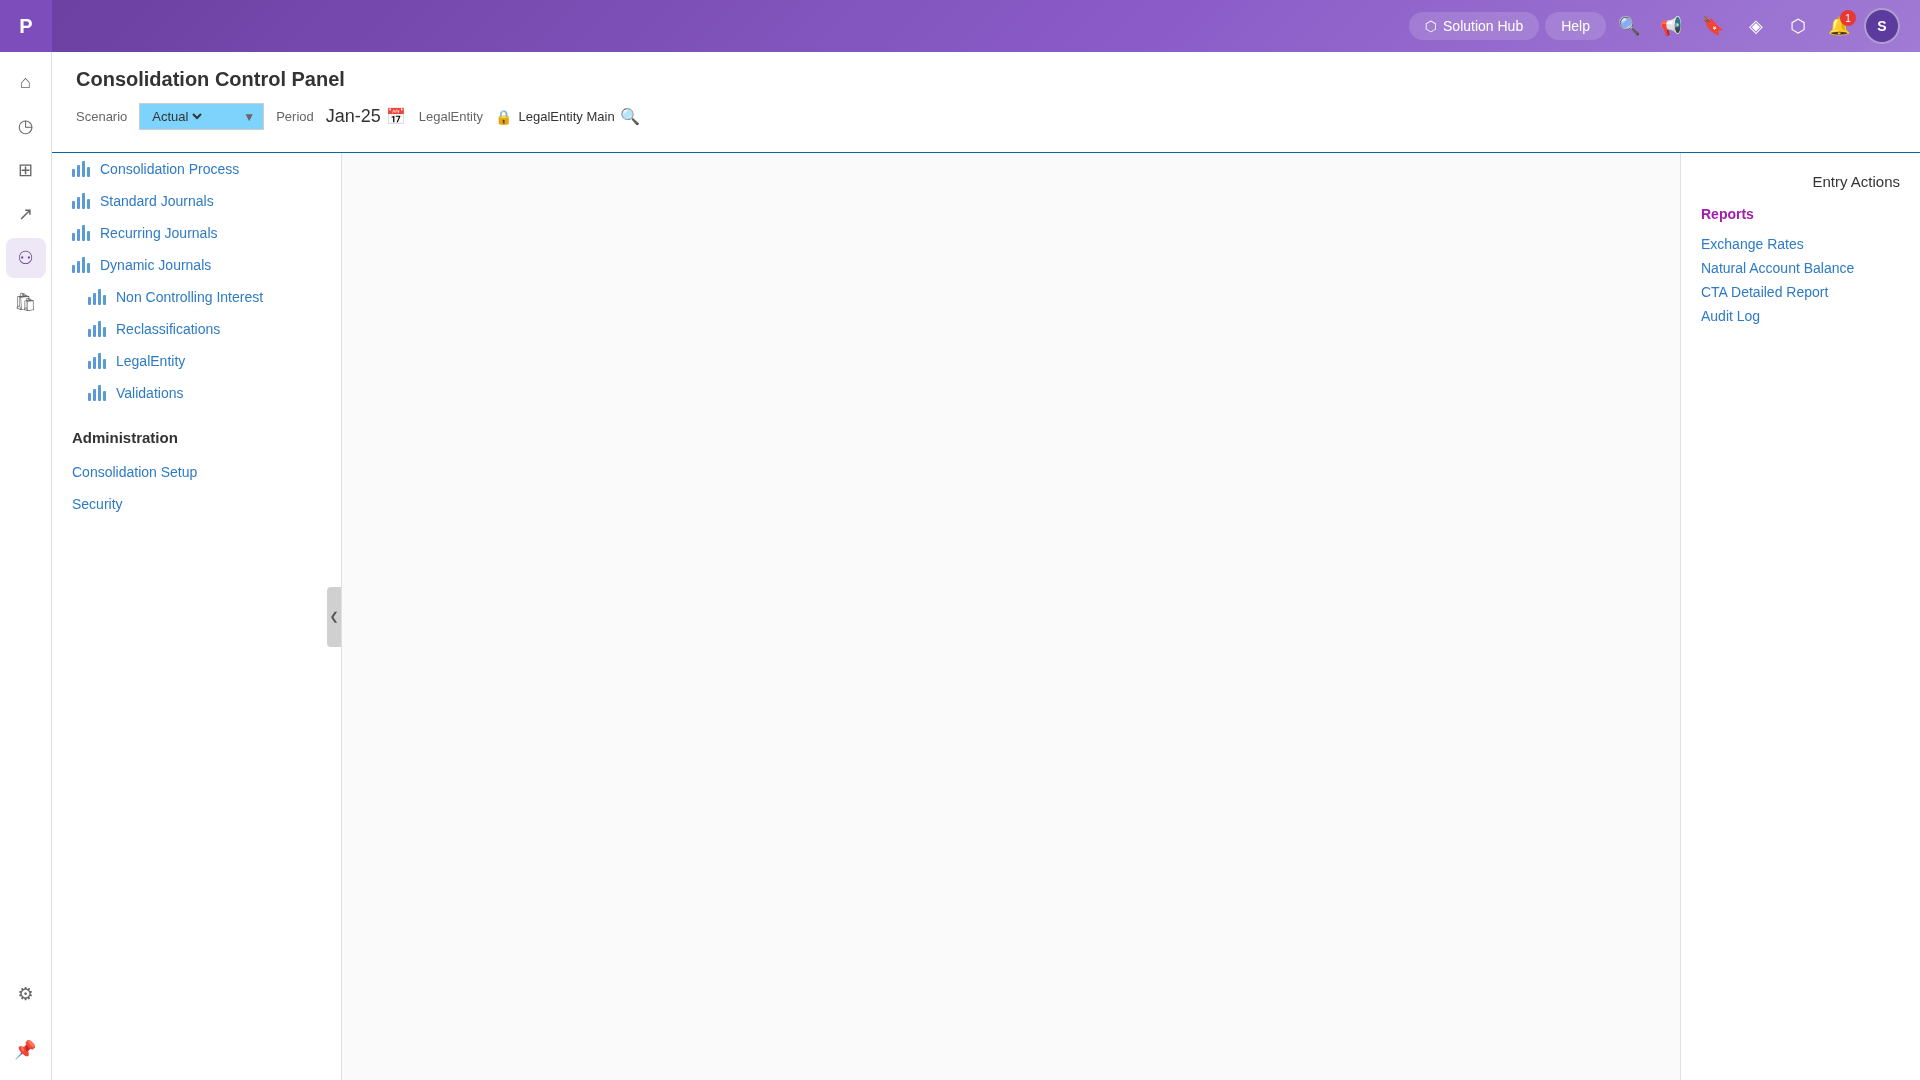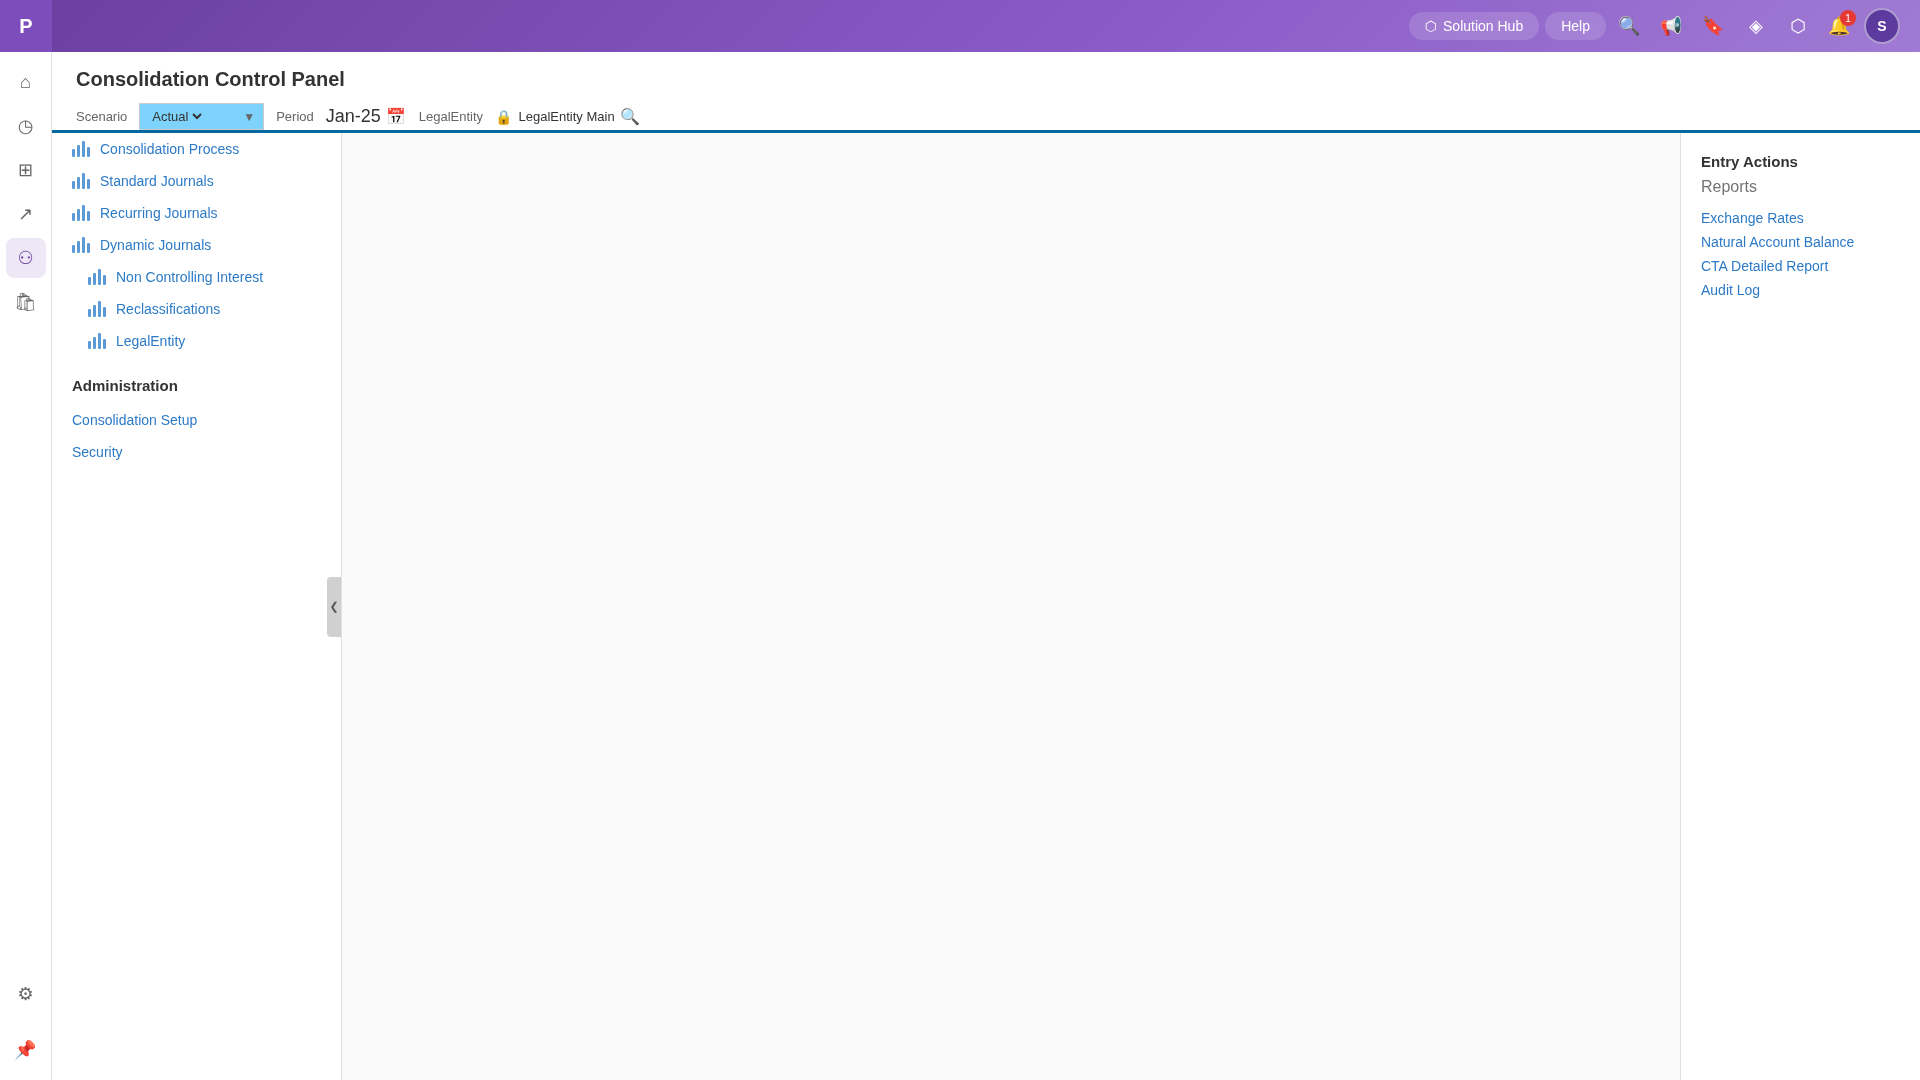--- a/index.html
+++ b/index.html
@@ -132,22 +132,22 @@
     .content-area {
       flex: 1;
       display: flex;
       flex-direction: column;
       overflow: hidden;
     }
 
     
     .page-header {
       background: white;
-      padding: 16px 24px 0 24px;
-      border-bottom: 3px solid #0369a1;
+      padding: 16px 24px 22px 24px;
+      border-bottom: 1px solid #0369a1;
       flex-shrink: 0;
     }
     .page-title {
       font-size: 20px;
       font-weight: 600;
       color: #333;
       margin-bottom: 12px;
     }
     .filter-bar {
       display: flex;
@@ -269,31 +269,32 @@
       width: 240px;
       background: white;
       border-left: 1px solid #e0e0e0;
       padding: 20px;
       flex-shrink: 0;
       position: relative;
       overflow-y: auto;
     }
     .right-panel-title {
       font-size: 15px;
-      font-weight: 700;
+      font-weight: 400;
       color: #333;
-      margin-bottom: 8px;
+      margin-bottom: 16px;
+      text-align: right;
     }
     .right-panel-section {
       margin-bottom: 20px;
     }
     .right-panel-section-title {
-      font-size: 16px;
-      font-weight: 400;
-      color: #737373;
+      font-size: 14px;
+      font-weight: 700;
+      color: #a21caf;
       margin-bottom: 10px;
     }
     .right-panel-link {
       display: block;
       color: #2d7ac6;
       font-size: 14px;
       padding: 4px 0;
       text-decoration: none;
       cursor: pointer;
     }
@@ -453,20 +454,29 @@
         </div>
         <div class="process-item indent">
           <div class="bar-icon">
             <span></span>
               <span></span>
               <span></span>
               <span></span>
           </div>
           <span>LegalEntity</span>
         </div>
+        <div class="process-item indent">
+          <div class="bar-icon">
+            <span></span>
+              <span></span>
+              <span></span>
+              <span></span>
+          </div>
+          <span>Validations</span>
+        </div>
 
         <div class="panel-section-title">Administration</div>
 
         <div class="process-item">
           <span>Consolidation Setup</span>
         </div>
         <div class="process-item">
           <span>Security</span>
         </div>
 

